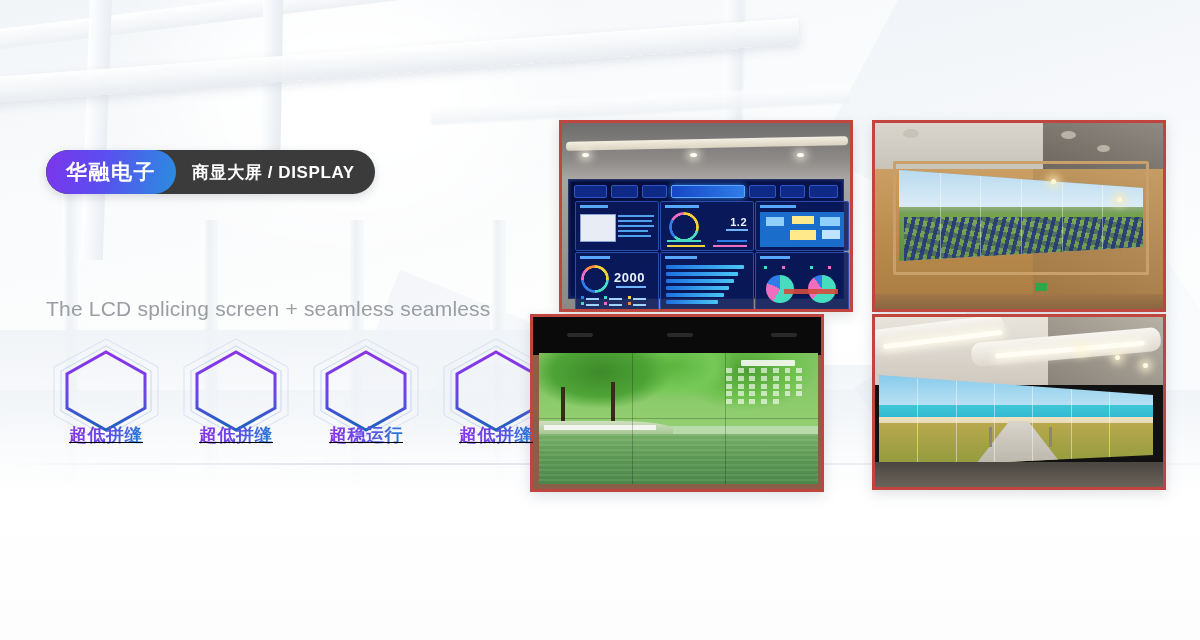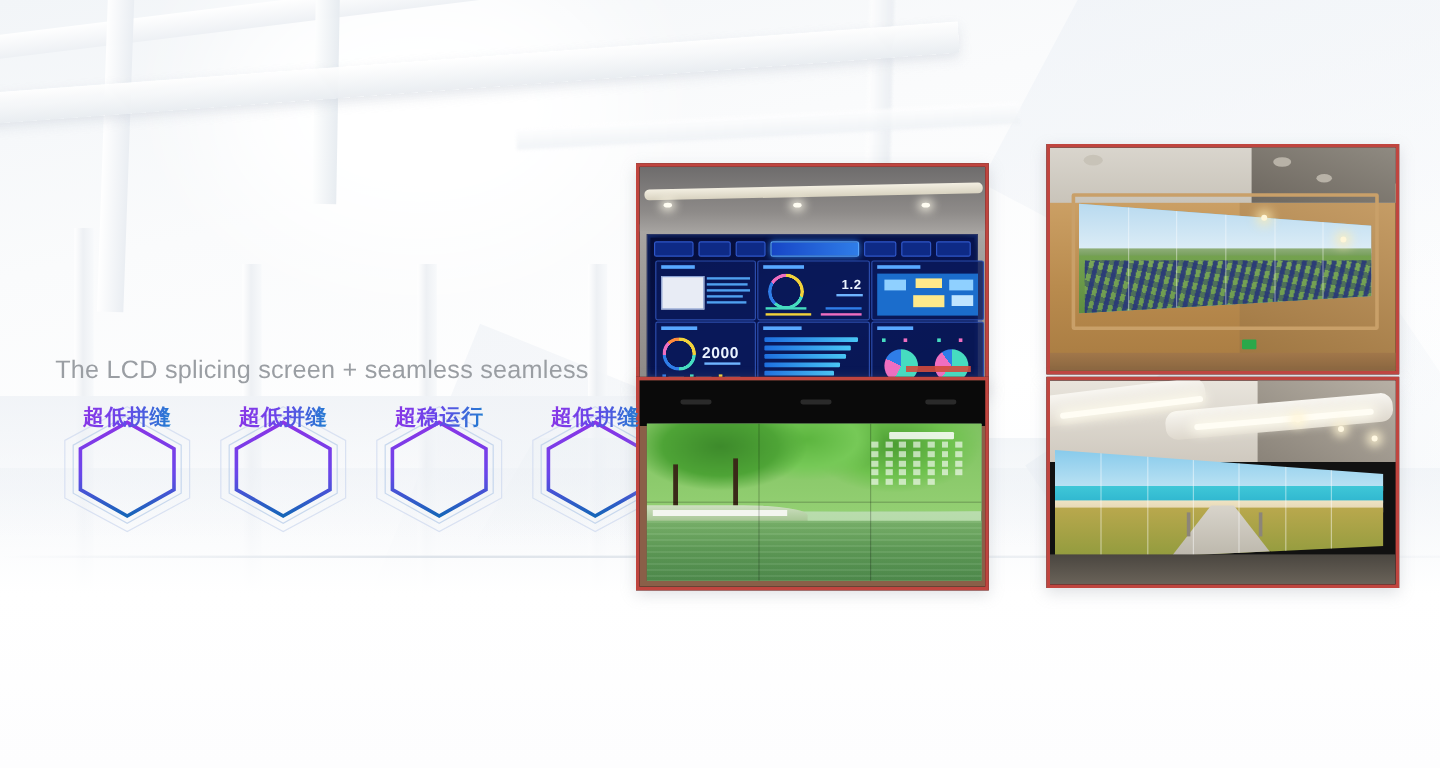--- a/index.html
+++ b/index.html
@@ -85,34 +85,34 @@
     font-size:47px;font-weight:bold;color:#4a4a4c;letter-spacing:.5px;white-space:nowrap;
     text-shadow:0 1px 0 rgba(255,255,255,.8);
   }
   #subhead{
     position:absolute;left:46px;top:297px;
     font-size:21px;color:#9a9ea3;letter-spacing:.2px;white-space:nowrap;
   }
 
   
   #features{position:absolute;left:48px;top:335px;display:flex;gap:14px;}
-  .feature{position:relative;width:116px;height:112px;display:flex;align-items:flex-start;justify-content:center;}
+  .feature{position:relative;width:116px;height:112px;display:flex;align-items:flex-end;justify-content:center;text-decoration:underline;}
   .feature svg{position:absolute;left:0;top:0;}
   .feat-label{
     position:relative;z-index:3;font-size:18px;font-weight:bold;letter-spacing:.5px;white-space:nowrap;
     background:linear-gradient(100deg,#8b34e6 0%,#6a46ea 45%,#1f7fd0 100%);
     -webkit-background-clip:text;background-clip:text;color:transparent;-webkit-text-fill-color:transparent;
   }
 
   
   .photo{
     position:absolute;border:3px solid #c0453f;background:#111;overflow:hidden;
     box-shadow:0 4px 12px rgba(150,156,165,.30);
   }
-  #photo-dashboard{left:530px;top:120px;width:288px;height:186px;margin-top:16px;}
+  #photo-dashboard{left:559px;top:120px;width:288px;height:186px;}
   #photo-solar{left:872px;top:120px;width:288px;height:186px;}
   #photo-lake{left:530px;top:314px;width:288px;height:172px;}
   #photo-boardwalk{left:872px;top:314px;width:288px;height:170px;}
   .ph-in{position:absolute;inset:0;overflow:hidden;}
 
   
   .room-ceiling{position:absolute;left:0;top:0;right:0;height:54px;
     background:linear-gradient(180deg,#6e6c6c,#8e8b89 70%,#a6a3a0);}
   .cornice{position:absolute;left:4px;right:2px;top:16px;height:9px;border-radius:4px;
     background:linear-gradient(180deg,#f3efe2,#d8d2c0);transform:rotate(-1.2deg);}
@@ -238,20 +238,24 @@
     <div class="pillar" id="pil2"></div>
     <div class="pillar" id="pil3"></div>
     <div class="pillar" id="pil4"></div>
 
     <div id="floor"></div>
     <div id="floor-d1"></div>
     <div id="floor-d2"></div>
     <div id="floor-line"></div>
   </div>
 
+  <div id="brand-pill">
+    <div id="brand-left">华融电子</div>
+    <div id="brand-right">商显大屏 / DISPLAY</div>
+  </div>
 
   <div id="subhead">The LCD splicing screen + seamless seamless</div>
 
   <div id="features">
 
     <div class="feature">
       <svg width="116" height="112" viewBox="0 0 116 112">
         <defs>
           <linearGradient id="hg1" x1="0" y1="0" x2="0" y2="1">
             <stop offset="0%" stop-color="#8b34e6"></stop>

